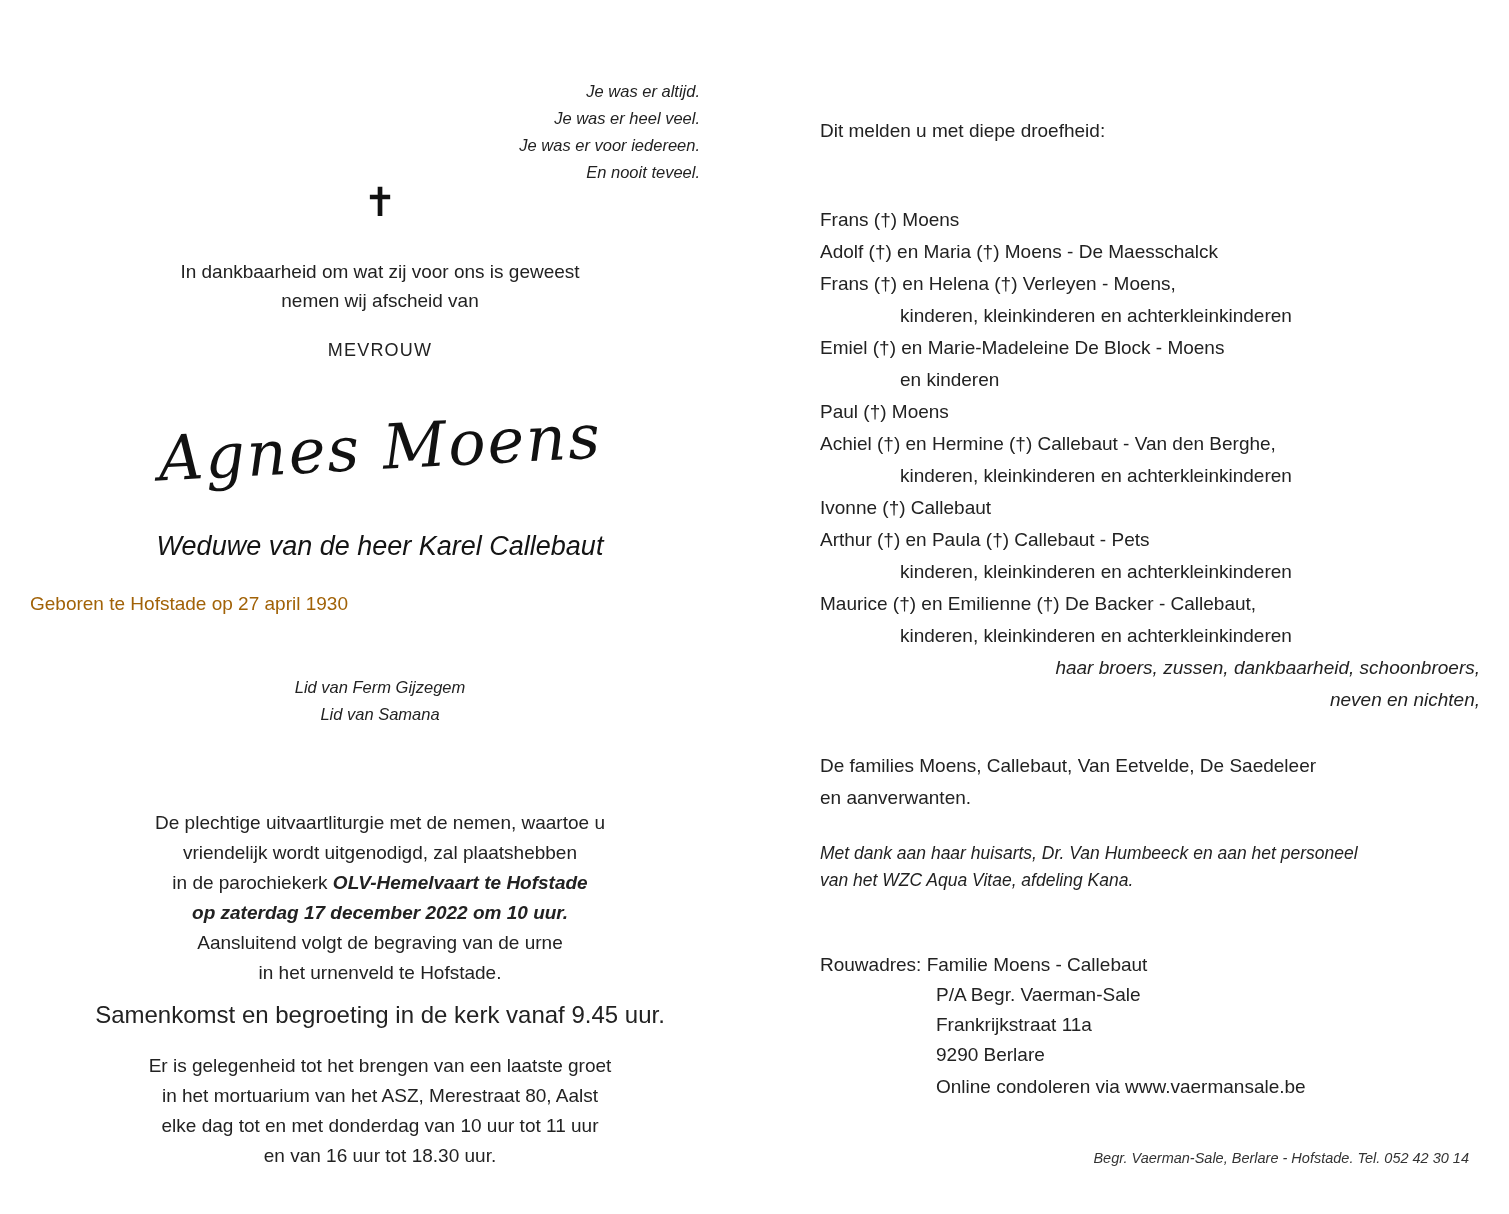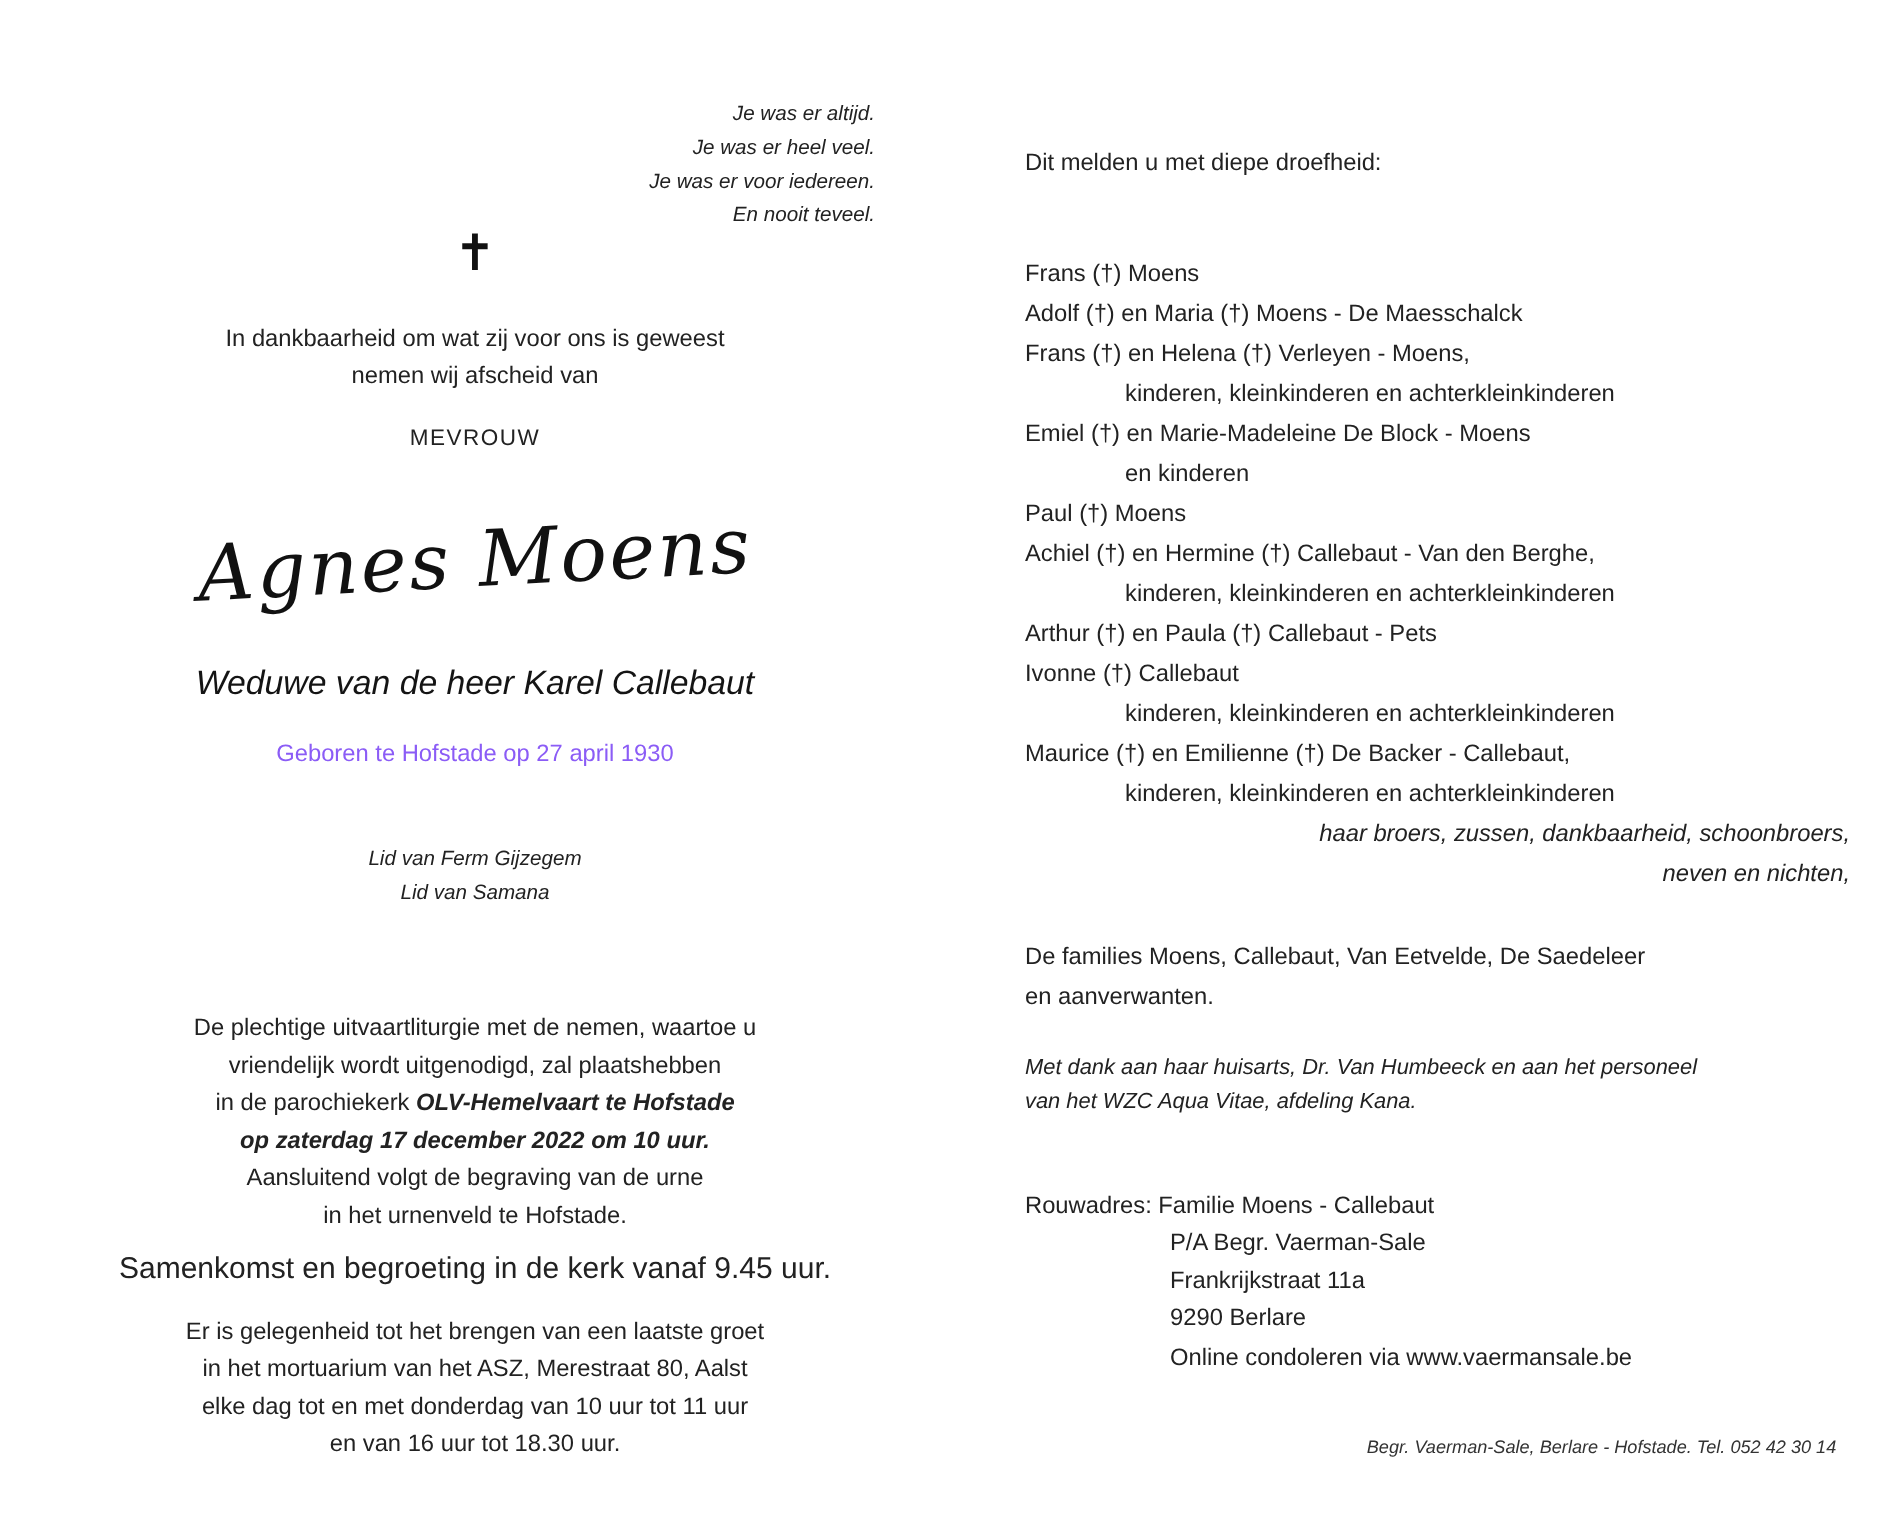--- a/index.html
+++ b/index.html
@@ -103,24 +103,23 @@
     font-style: italic;
     font-size: 27px;
     line-height: 36px;
     color: #141414;
   }
   .dates {
     position: absolute;
     top: 589px;
     left: 30px;
     width: 700px;
-    text-align: center;
-    font-size: 19px;
-    line-height: 30px;
-    color: #8b5cf6;
+    font-size: 19px;
+    line-height: 30px;
+    color: #a16207;
   }
   .memberships {
     position: absolute;
     top: 674px;
     left: 30px;
     width: 700px;
     text-align: center;
     font-style: italic;
     font-size: 16.5px;
     line-height: 27px;
@@ -305,22 +304,22 @@
     <div class="family-list" id="family-list">
         <div class="fam">Frans (†) Moens</div>
         <div class="fam">Adolf (†) en Maria (†) Moens - De Maesschalck</div>
         <div class="fam">Frans (†) en Helena (†) Verleyen - Moens,</div>
         <div class="sub">kinderen, kleinkinderen en achterkleinkinderen</div>
         <div class="fam">Emiel (†) en Marie-Madeleine De Block - Moens</div>
         <div class="sub">en kinderen</div>
         <div class="fam">Paul (†) Moens</div>
         <div class="fam">Achiel (†) en Hermine (†) Callebaut - Van den Berghe,</div>
         <div class="sub">kinderen, kleinkinderen en achterkleinkinderen</div>
+        <div class="fam">Ivonne (†) Callebaut</div>
         <div class="fam">Arthur (†) en Paula (†) Callebaut - Pets</div>
-        <div class="fam">Ivonne (†) Callebaut</div>
         <div class="sub">kinderen, kleinkinderen en achterkleinkinderen</div>
         <div class="fam">Maurice (†) en Emilienne (†) De Backer - Callebaut,</div>
         <div class="sub">kinderen, kleinkinderen en achterkleinkinderen</div>
         <div class="rel">haar broers, zussen, dankbaarheid, schoonbroers,</div>
         <div class="rel">neven en nichten,</div>
       </div>
 
     <div class="families">
       <div>De families Moens, Callebaut, Van Eetvelde, De Saedeleer</div>
       <div>en aanverwanten.</div>

